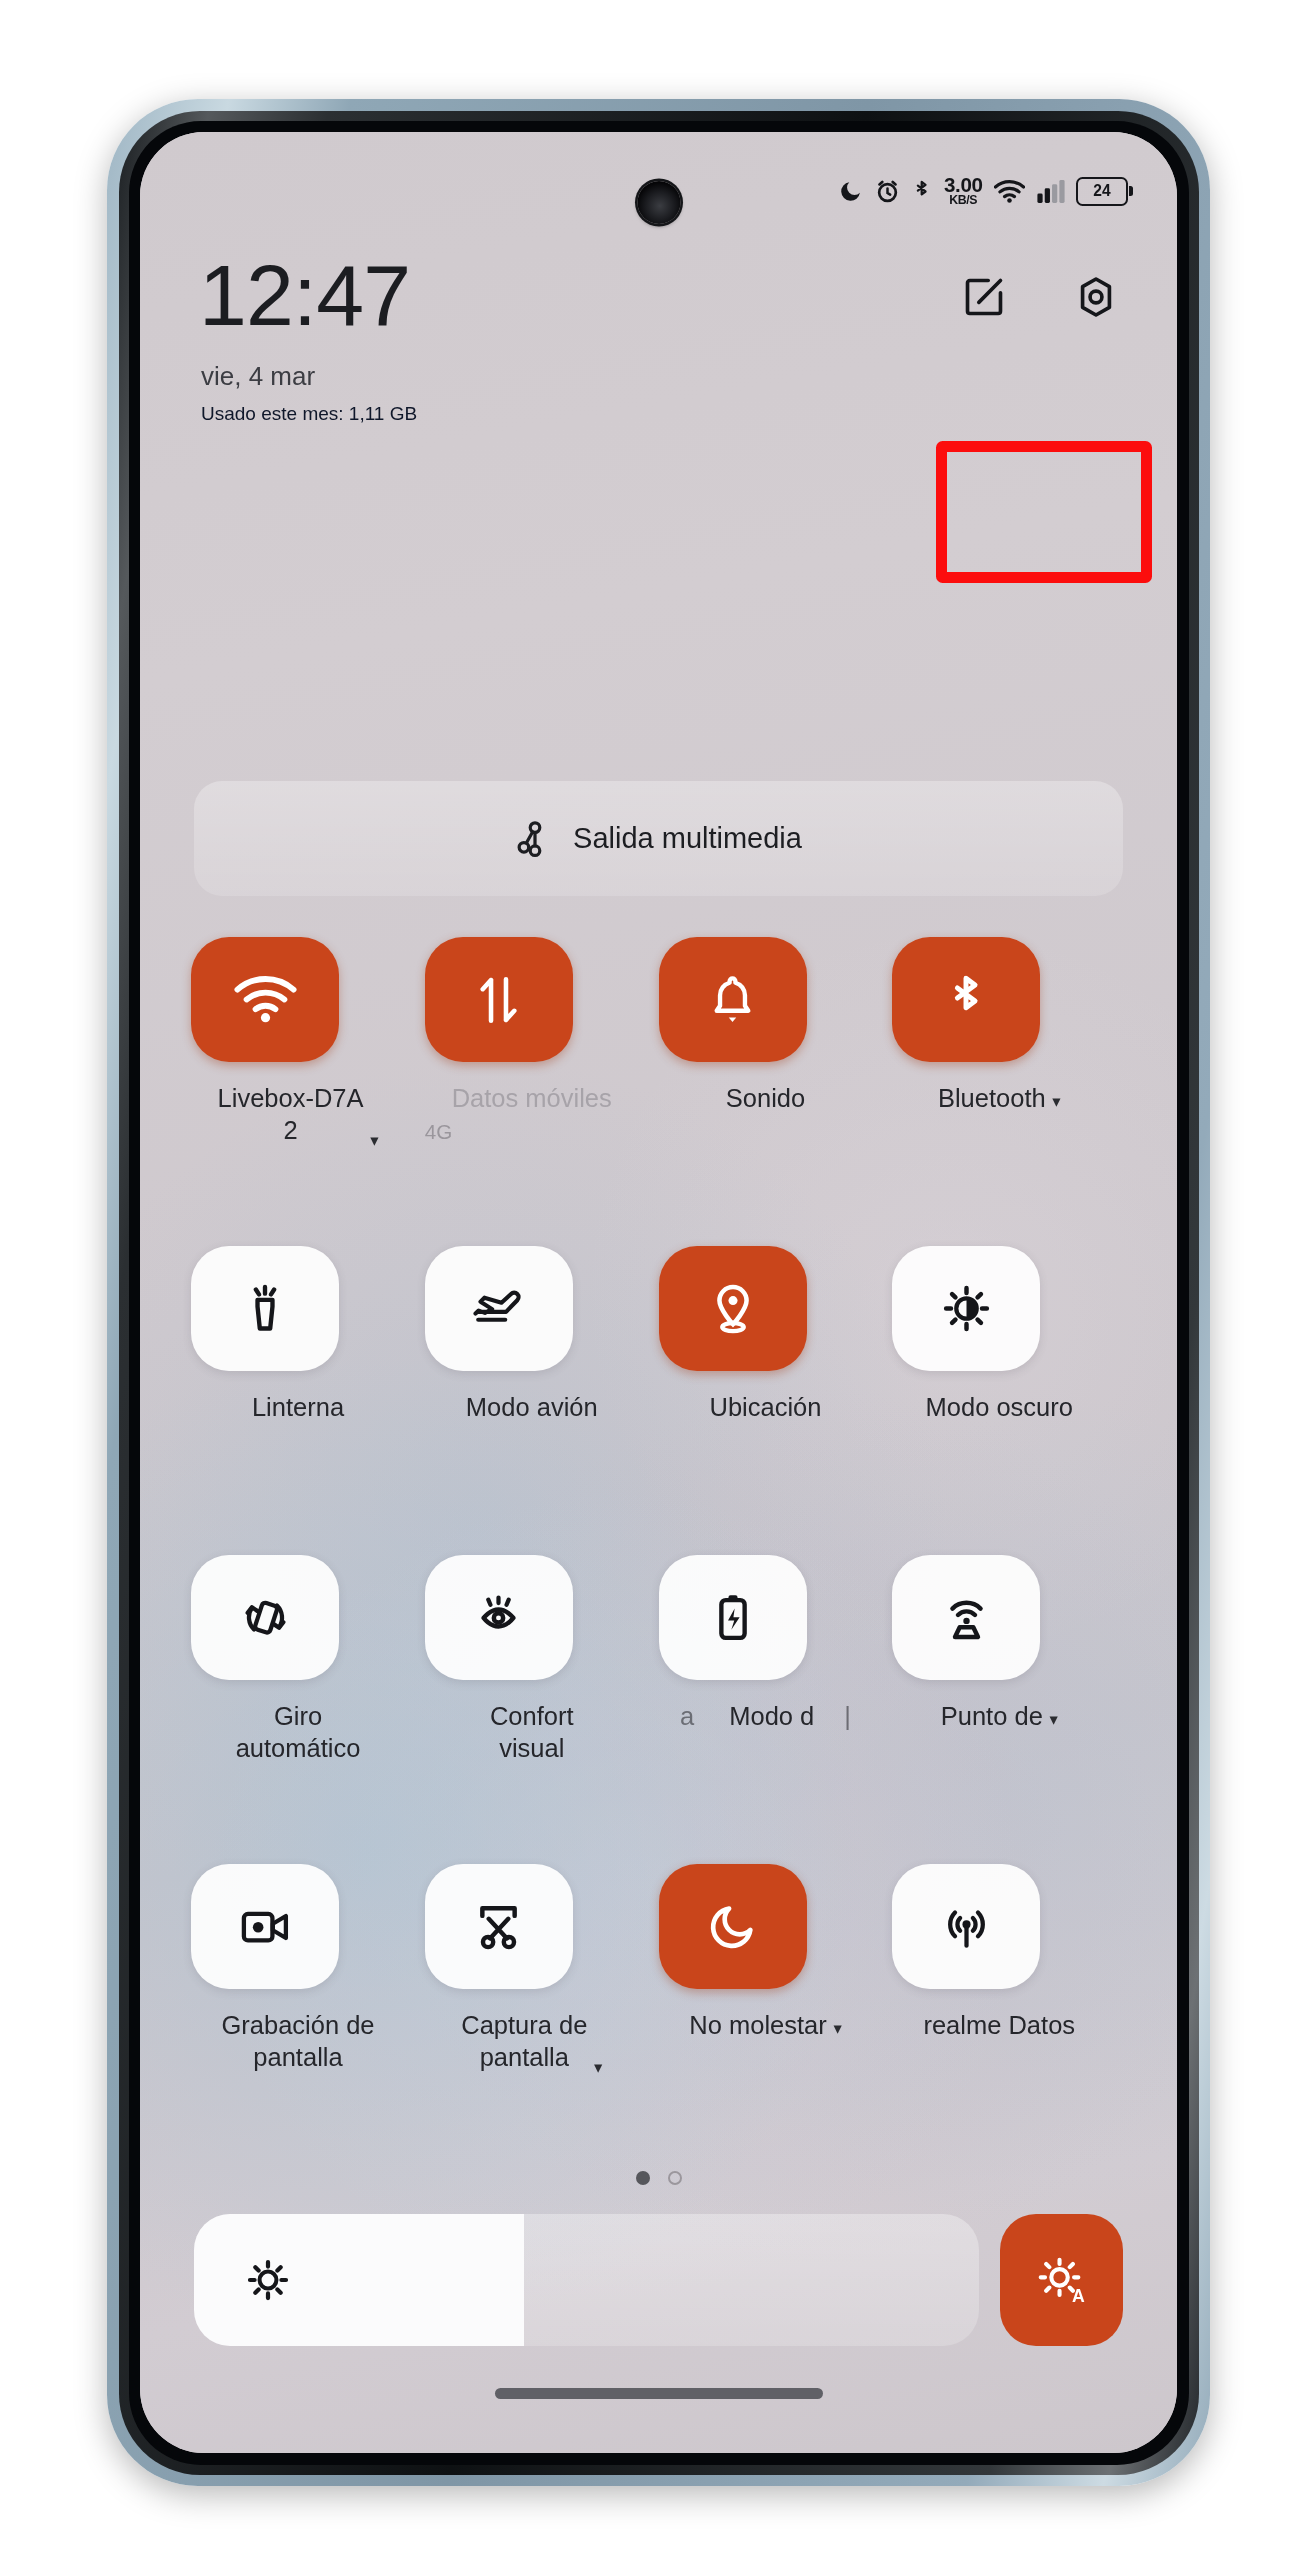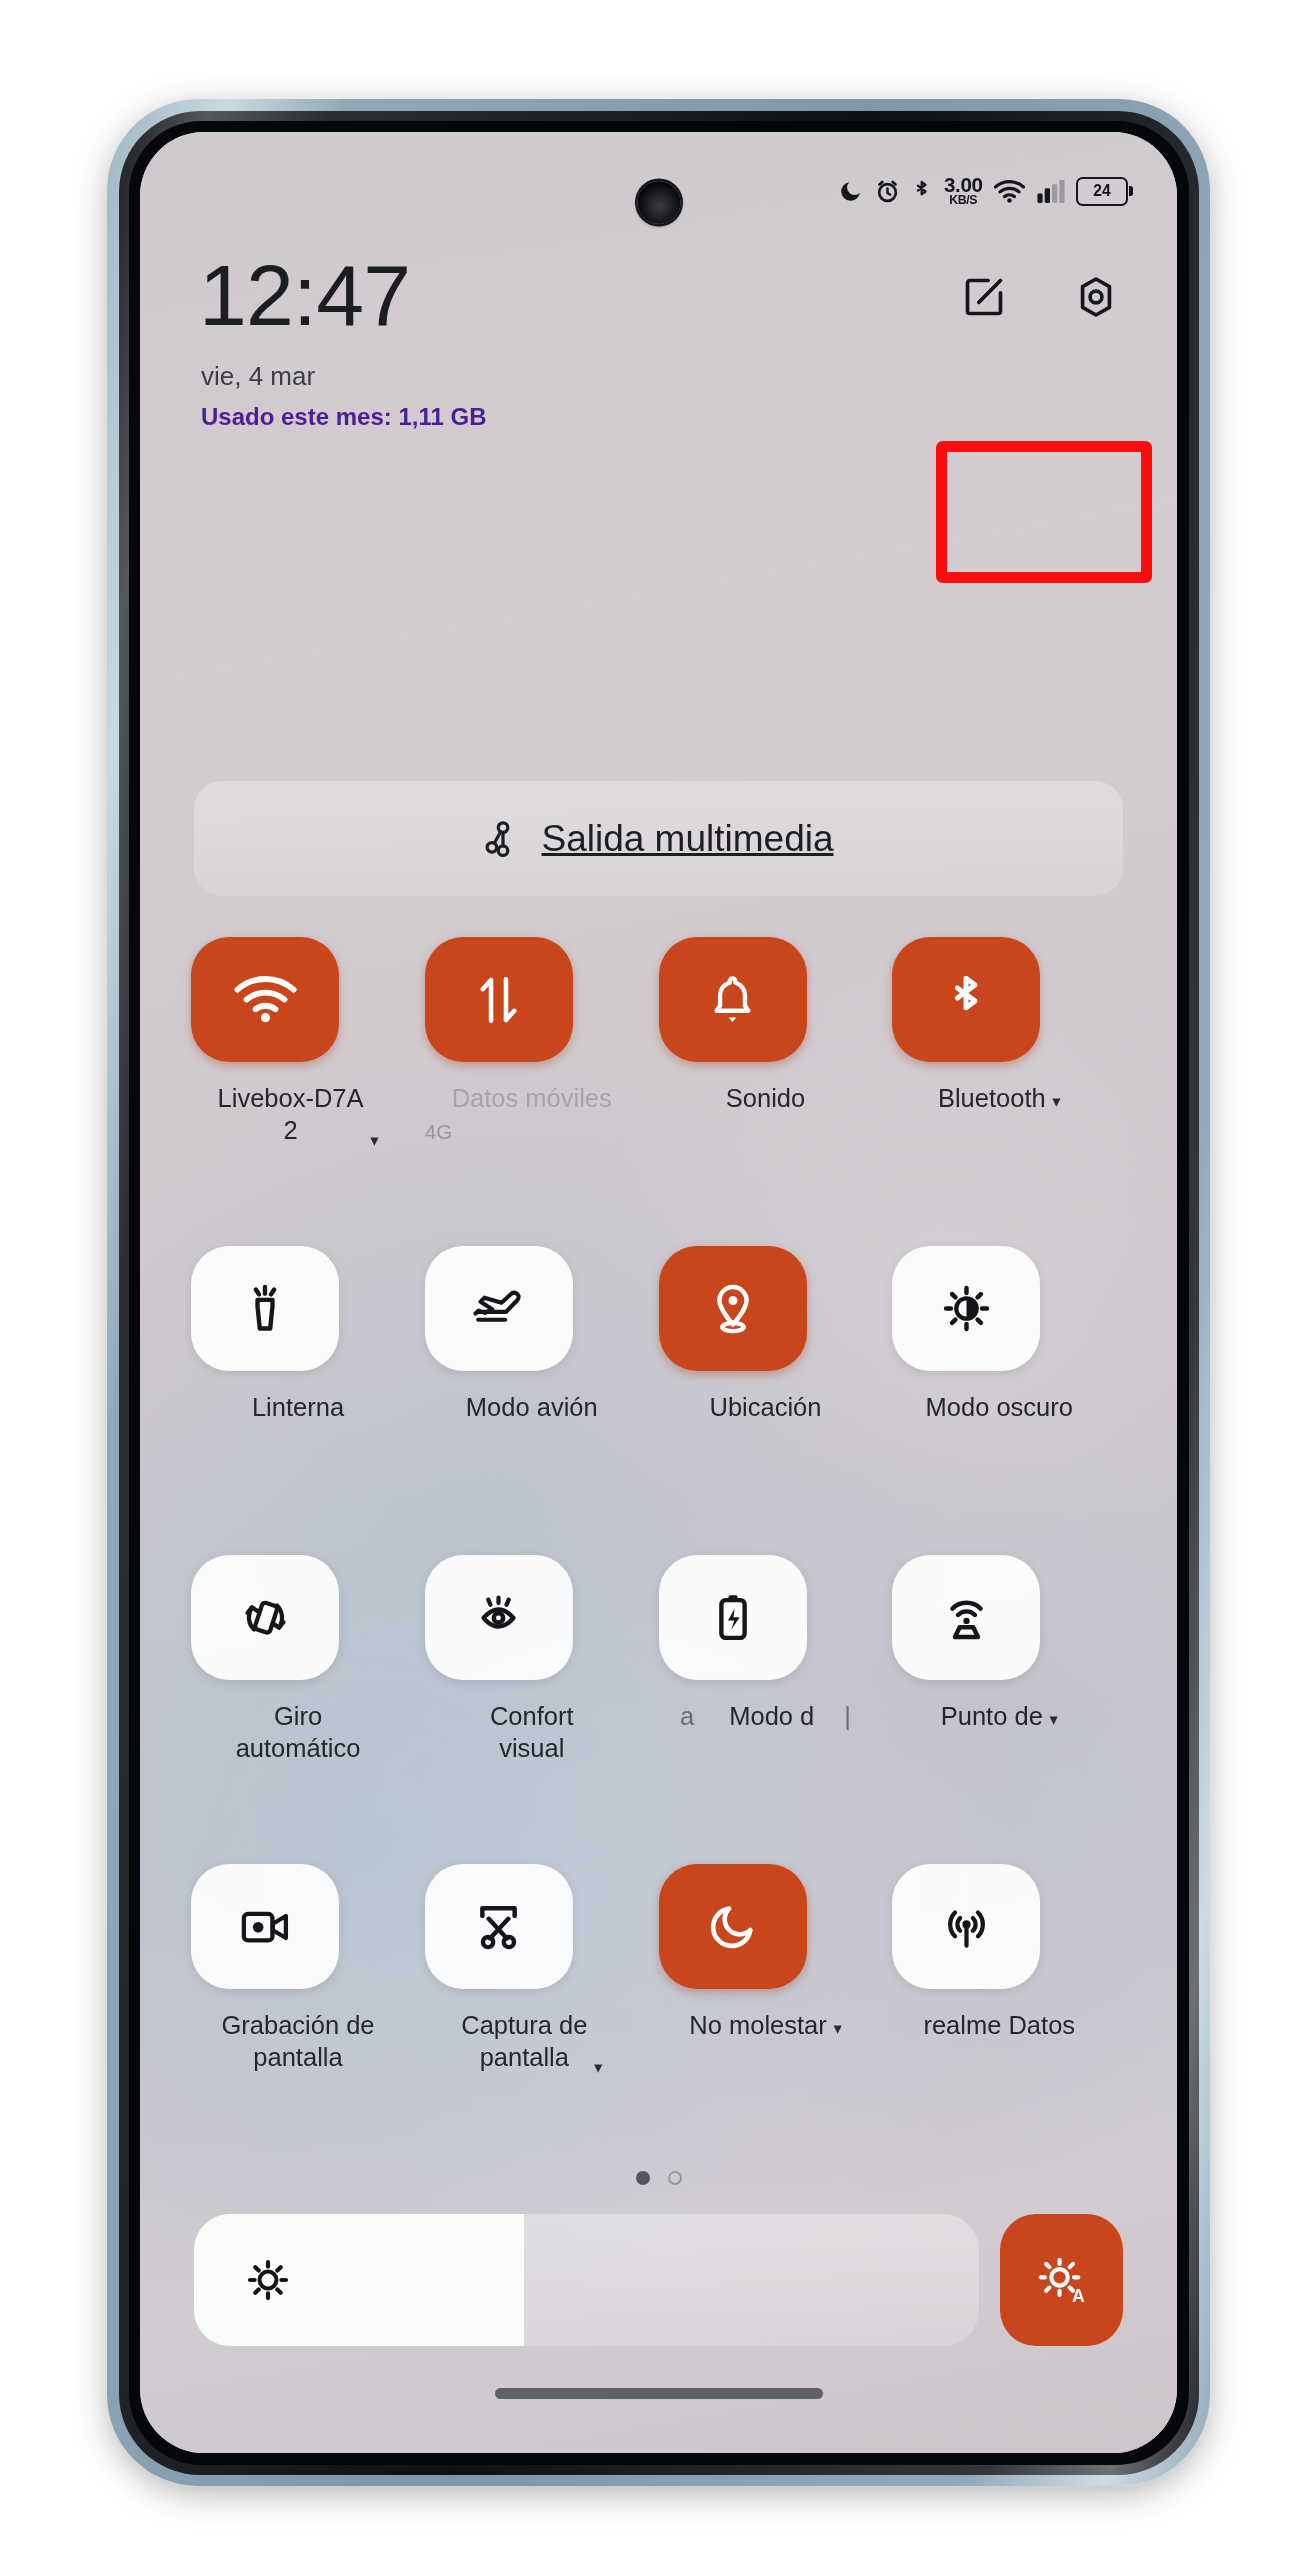--- a/index.html
+++ b/index.html
@@ -83,40 +83,40 @@
     background:#15161a;border-radius:0 2.5px 2.5px 0;
   }
 
   
   .header{position:absolute;top:97px;left:0;right:0;height:189px;}
   .clock{
     position:absolute;left:59px;top:23px;
     font-size:86px;font-weight:400;color:#1c1d21;letter-spacing:-0.8px;line-height:1;
   }
   .datetext{position:absolute;left:61px;top:132px;font-size:26px;color:#3c3d43;}
-  .usagetext{position:absolute;left:61px;top:174px;font-size:24px;color:#4c1d95;font-weight:bold;}
+  .usagetext{position:absolute;left:61px;top:174px;font-size:19px;color:#0f172a;}
 
   .hdr-actions{position:absolute;right:54px;top:41px;display:flex;align-items:center;gap:58px;}
   .hdr-btn{width:54px;height:54px;display:flex;align-items:center;justify-content:center;}
 
   
   .redbox{
     position:absolute;left:796px;top:309px;width:216px;height:142px;
     border:11.5px solid #fc0d0d;border-radius:6.6px;box-sizing:border-box;z-index:30;
     pointer-events:none;
   }
 
   
   .media-out{
     position:absolute;left:54px;top:649px;right:54px;height:115px;
     border-radius:28px;
     background:linear-gradient(180deg,rgba(255,255,255,.30),rgba(255,255,255,.16));
     display:flex;align-items:center;justify-content:center;gap:18px;
   }
-  .media-out .label{font-size:37px;color:#1d1e22;text-decoration:underline;}
+  .media-out .label{font-size:29px;color:#1d1e22;}
 
   
   .tiles{
     position:absolute;left:51px;right:51px;top:805px;
     display:grid;grid-template-columns:repeat(4,1fr);
     row-gap:0;column-gap:0;
   }
   .tile{display:flex;flex-direction:column;align-items:flex-start;height:309px;}
   .tile-btn{
     width:148px;height:125px;border-radius:38px;

